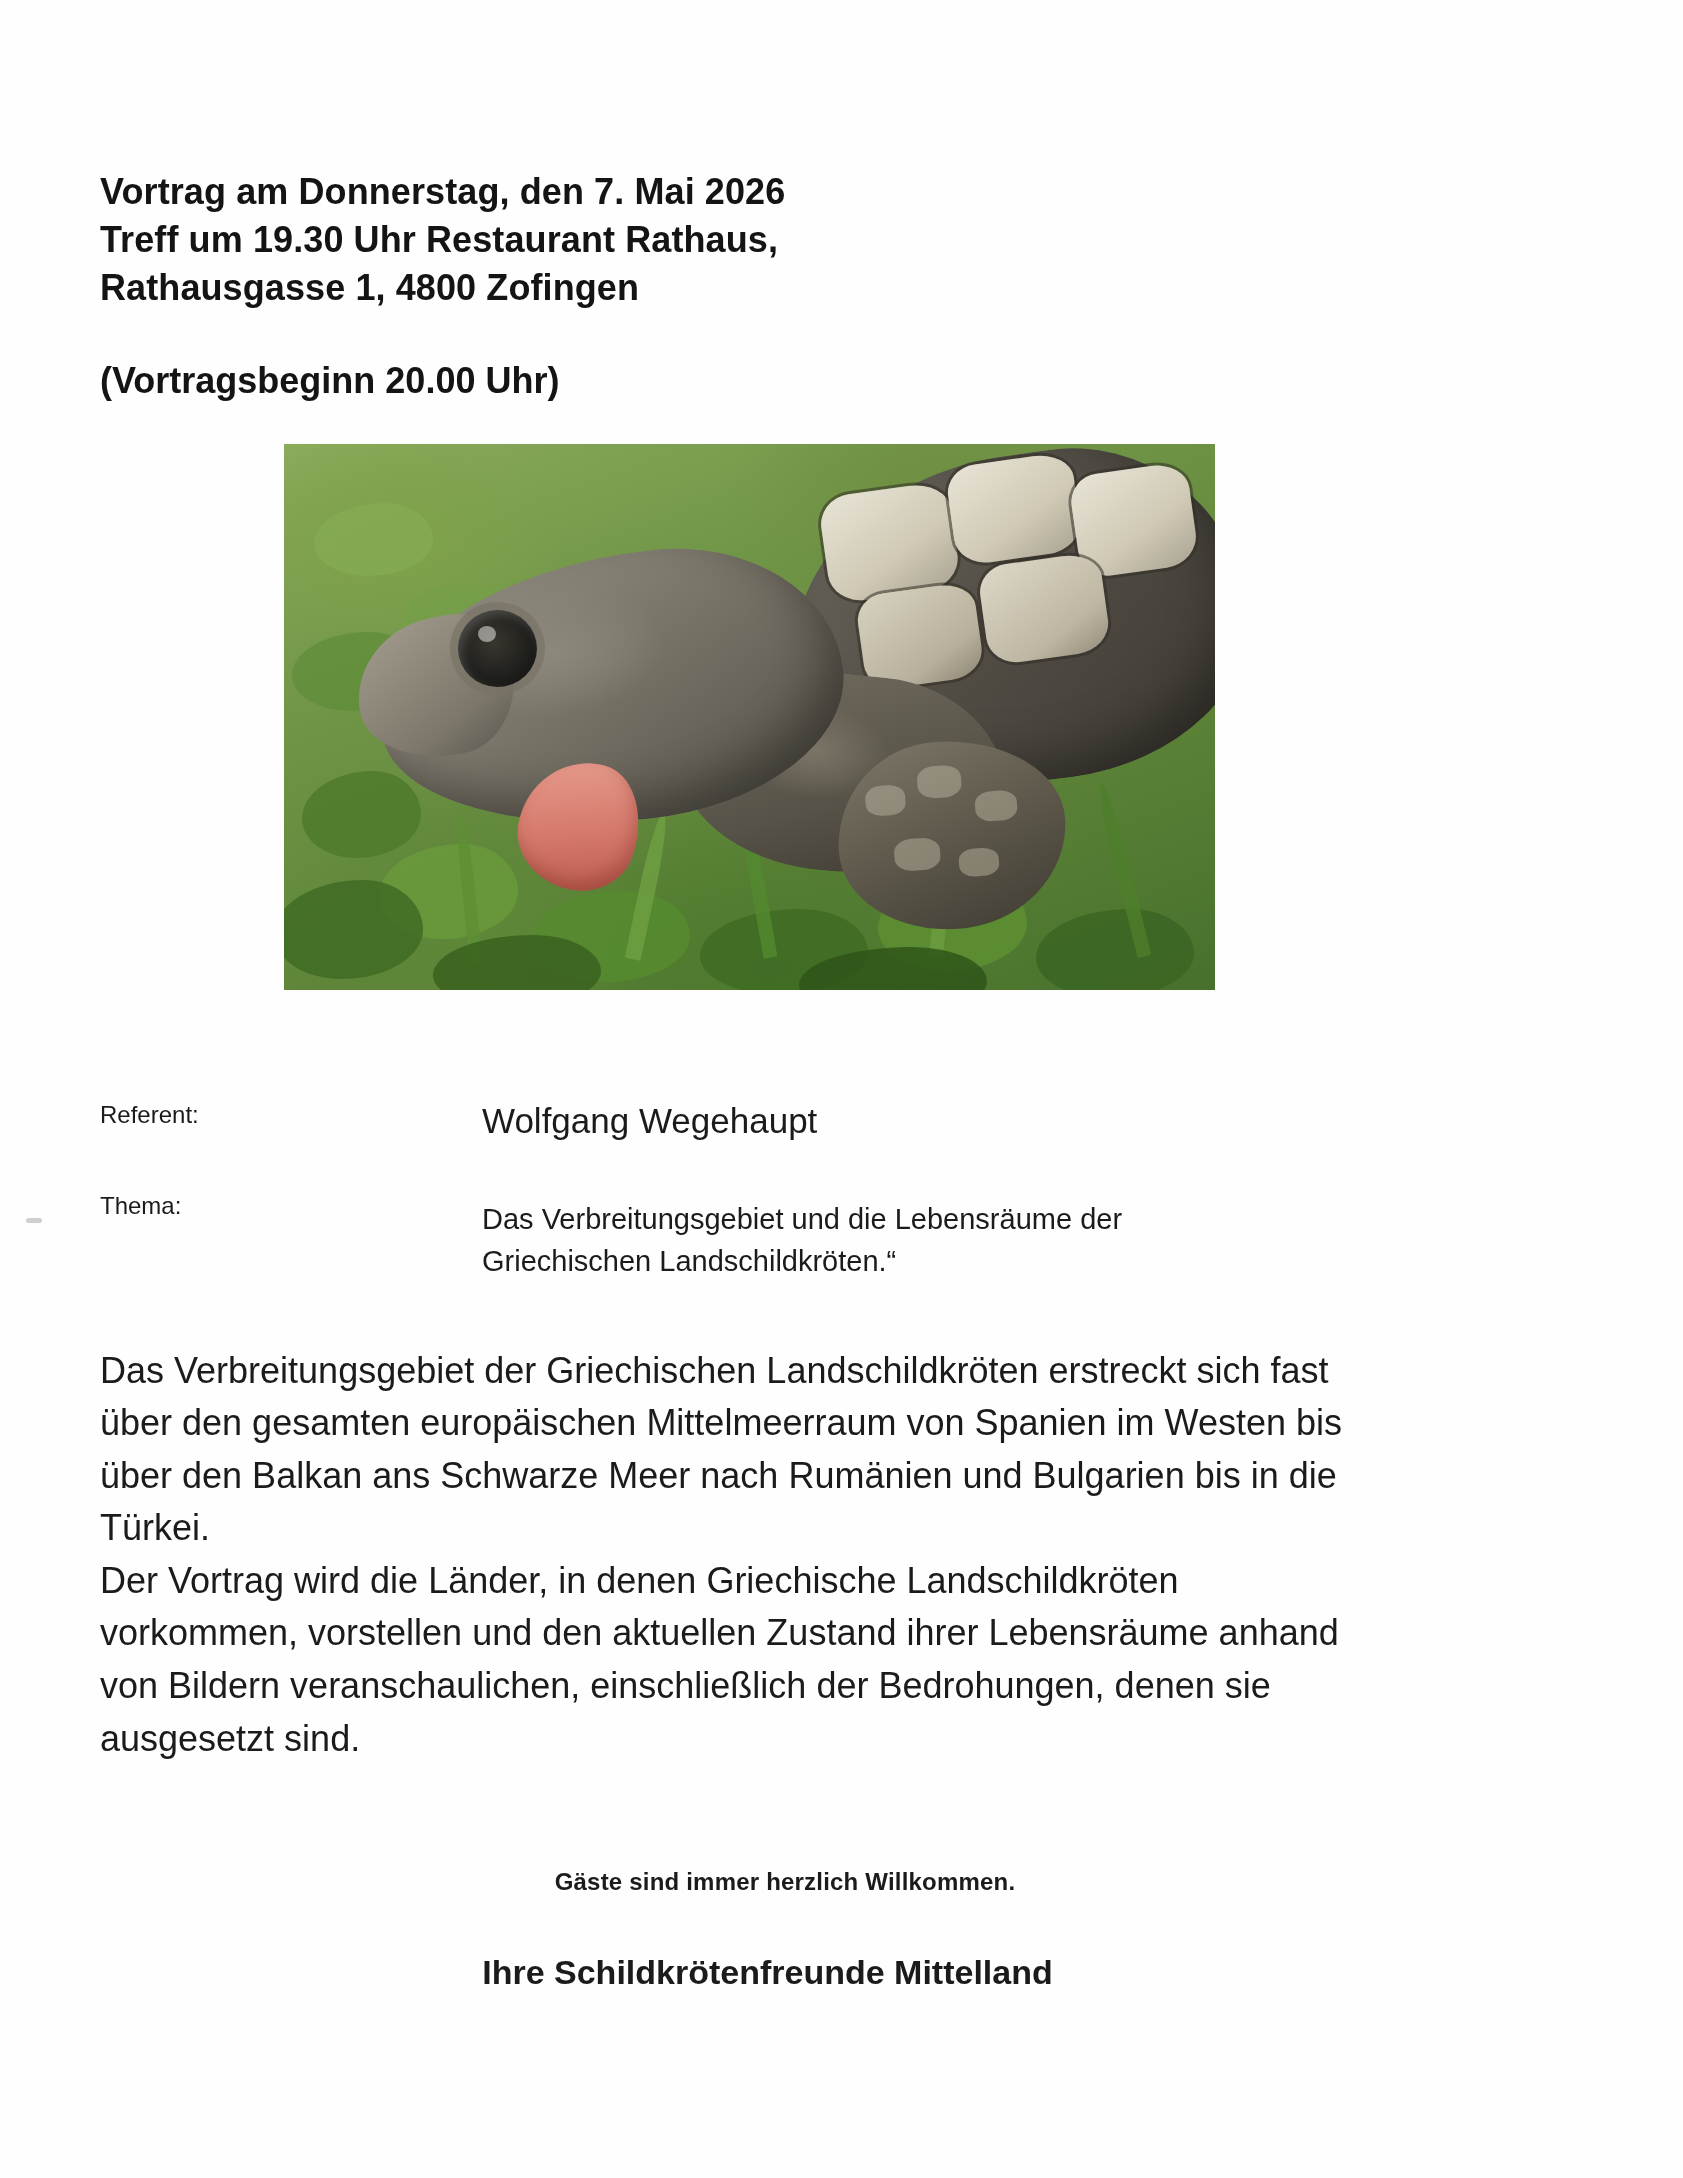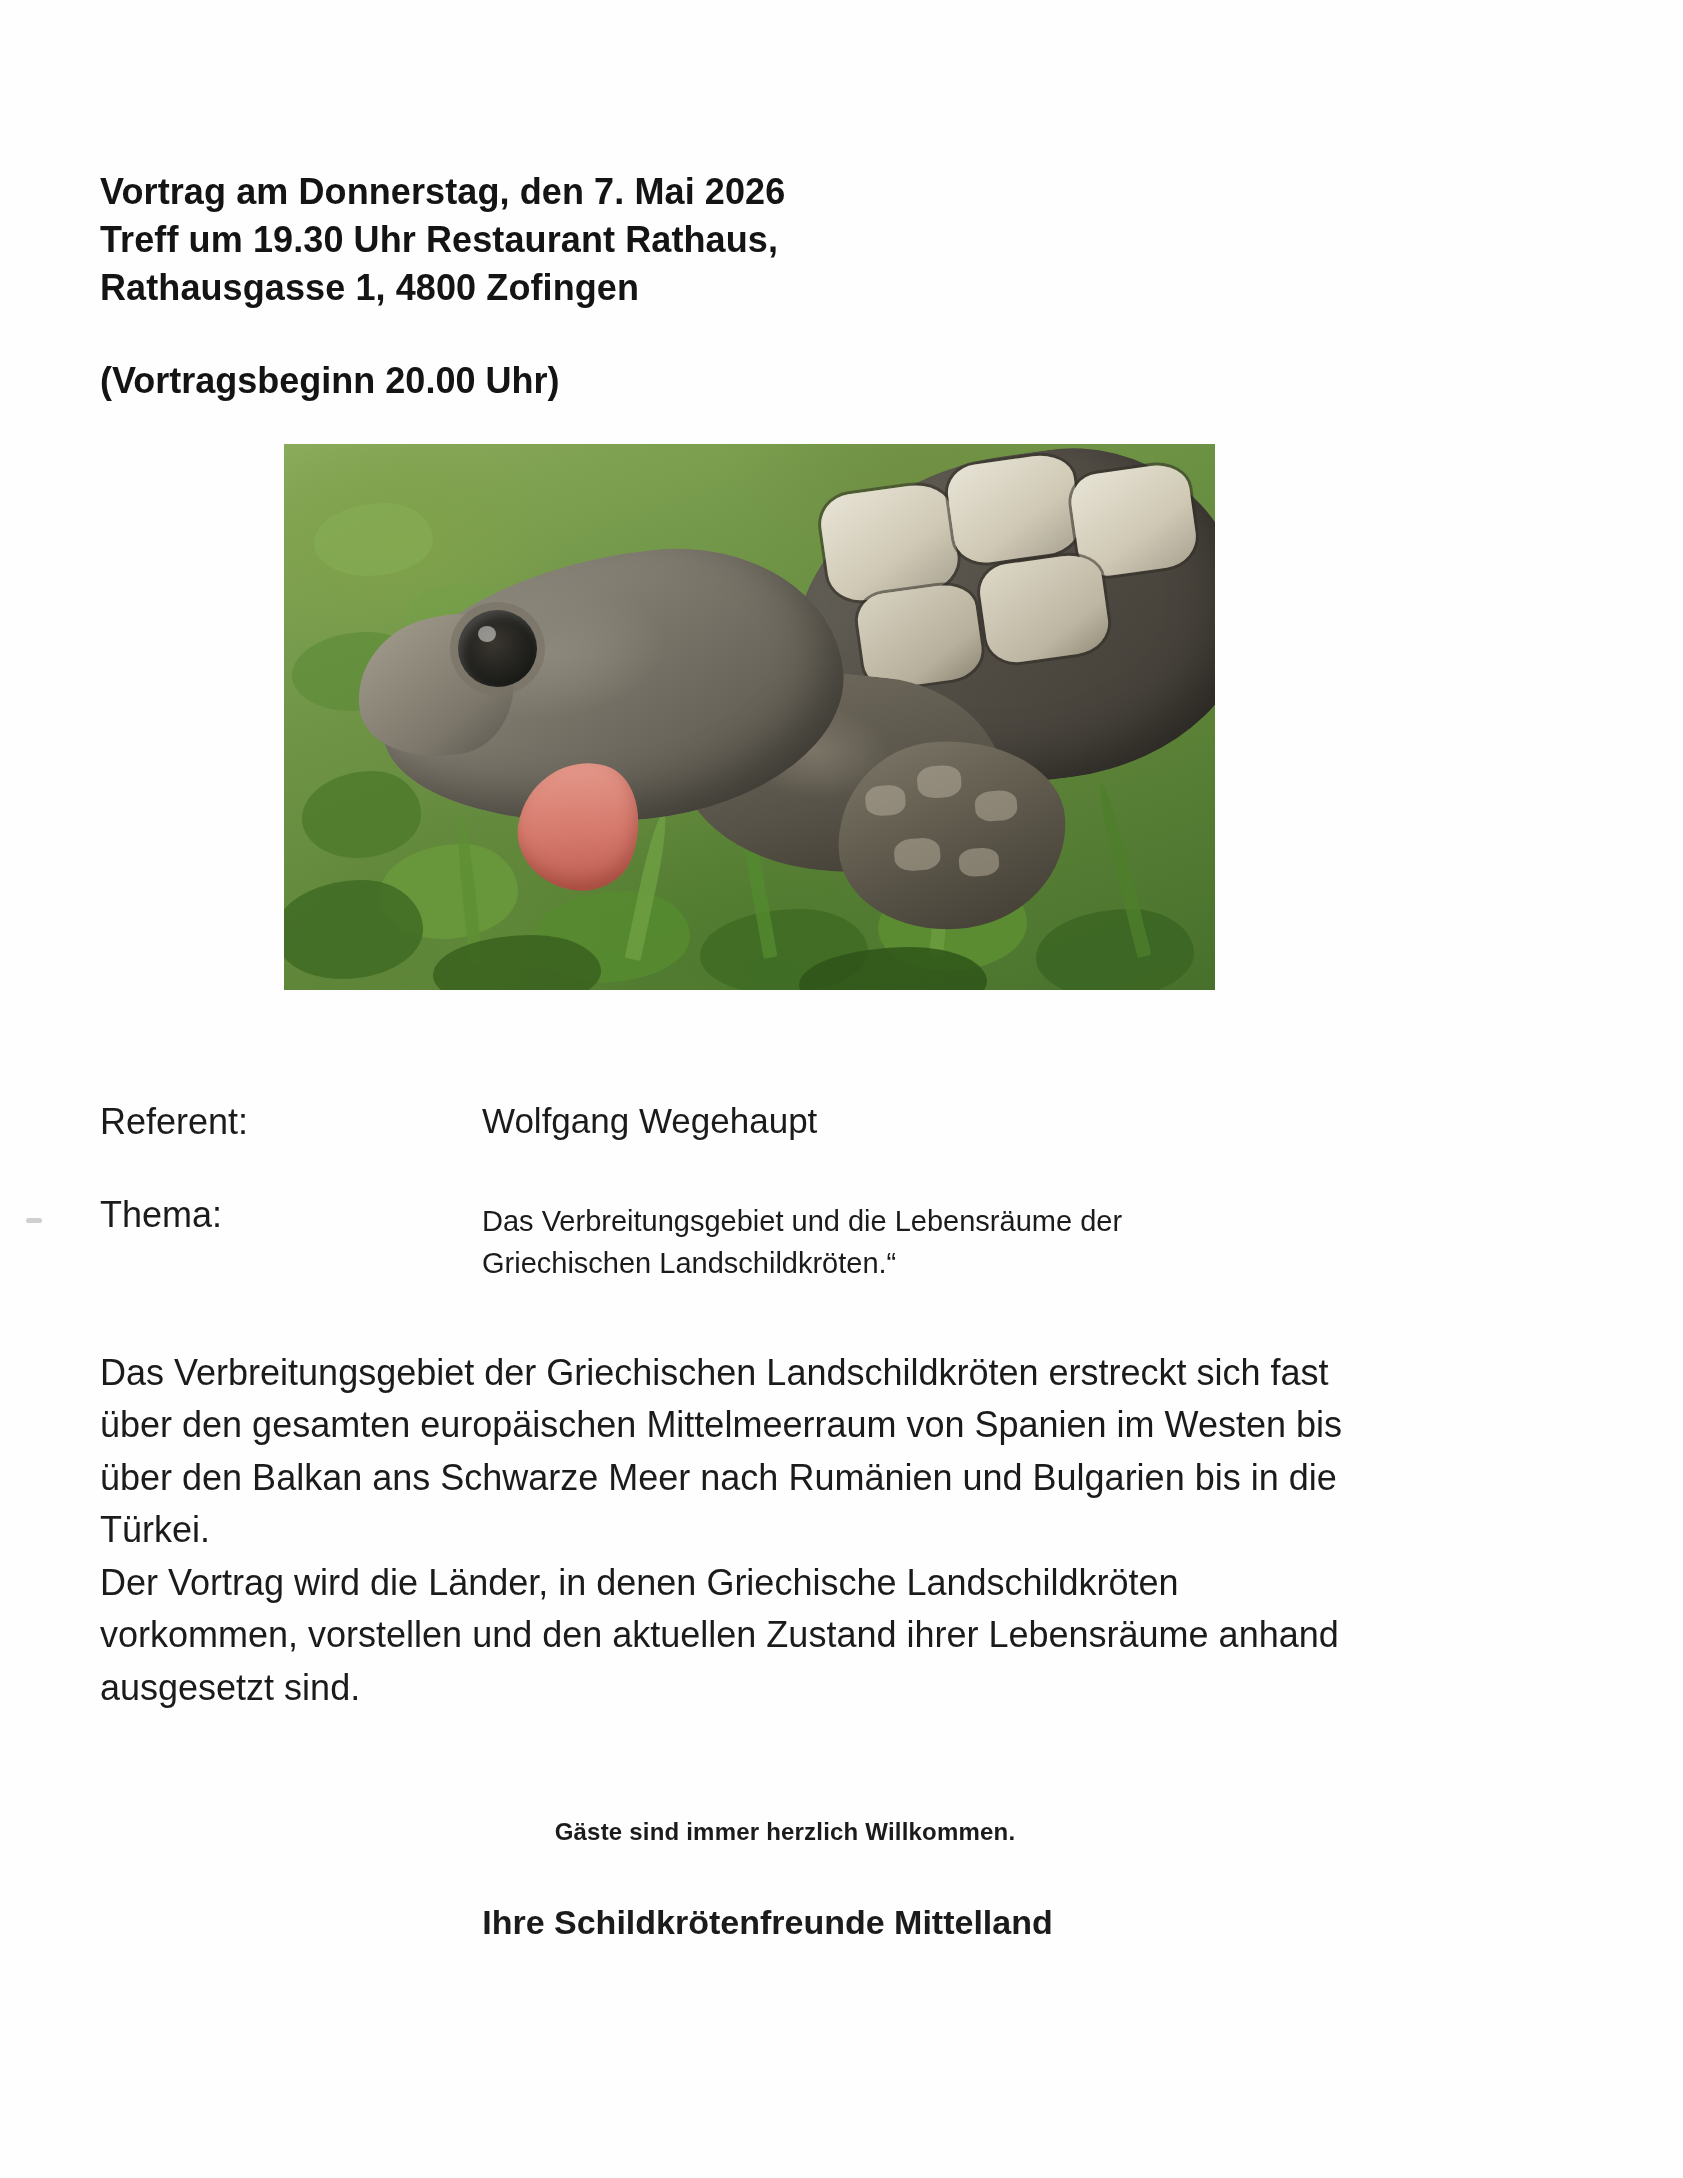--- a/index.html
+++ b/index.html
@@ -193,21 +193,21 @@
     margin-top: 111px;
   }
   .meta-row {
     display: flex;
     align-items: flex-start;
     margin-bottom: 51px;
   }
   .meta-label {
     width: 382px;
     flex: 0 0 382px;
-    font-size: 36px;
+    font-size: 24px;
     color: #1b1b1b;
   }
   .meta-value-big {
     font-size: 35px;
     color: #1b1b1b;
   }
   .meta-value {
     font-size: 29px;
     line-height: 1.45;
     color: #1b1b1b;
@@ -334,20 +334,21 @@
     </div>
 
     <div class="body">
       <p>
         <span class="line">Das Verbreitungsgebiet der Griechischen Landschildkröten erstreckt sich fast</span>
         <span class="line">über den gesamten europäischen Mittelmeerraum von Spanien im Westen bis</span>
         <span class="line">über den Balkan ans Schwarze Meer nach Rumänien und Bulgarien bis in die</span>
         <span class="line">Türkei.</span>
         <span class="line">Der Vortrag wird die Länder, in denen Griechische Landschildkröten</span>
         <span class="line">vorkommen, vorstellen und den aktuellen Zustand ihrer Lebensräume anhand</span>
+        <span class="line">von Bildern veranschaulichen, einschließlich der Bedrohungen, denen sie</span>
         <span class="line">ausgesetzt sind.</span>
       </p>
     </div>
 
     <div class="closing">
       <div class="welcome">Gäste sind immer herzlich Willkommen.</div>
       <div class="club">Ihre Schildkrötenfreunde Mittelland</div>
     </div>
 
   </div>

